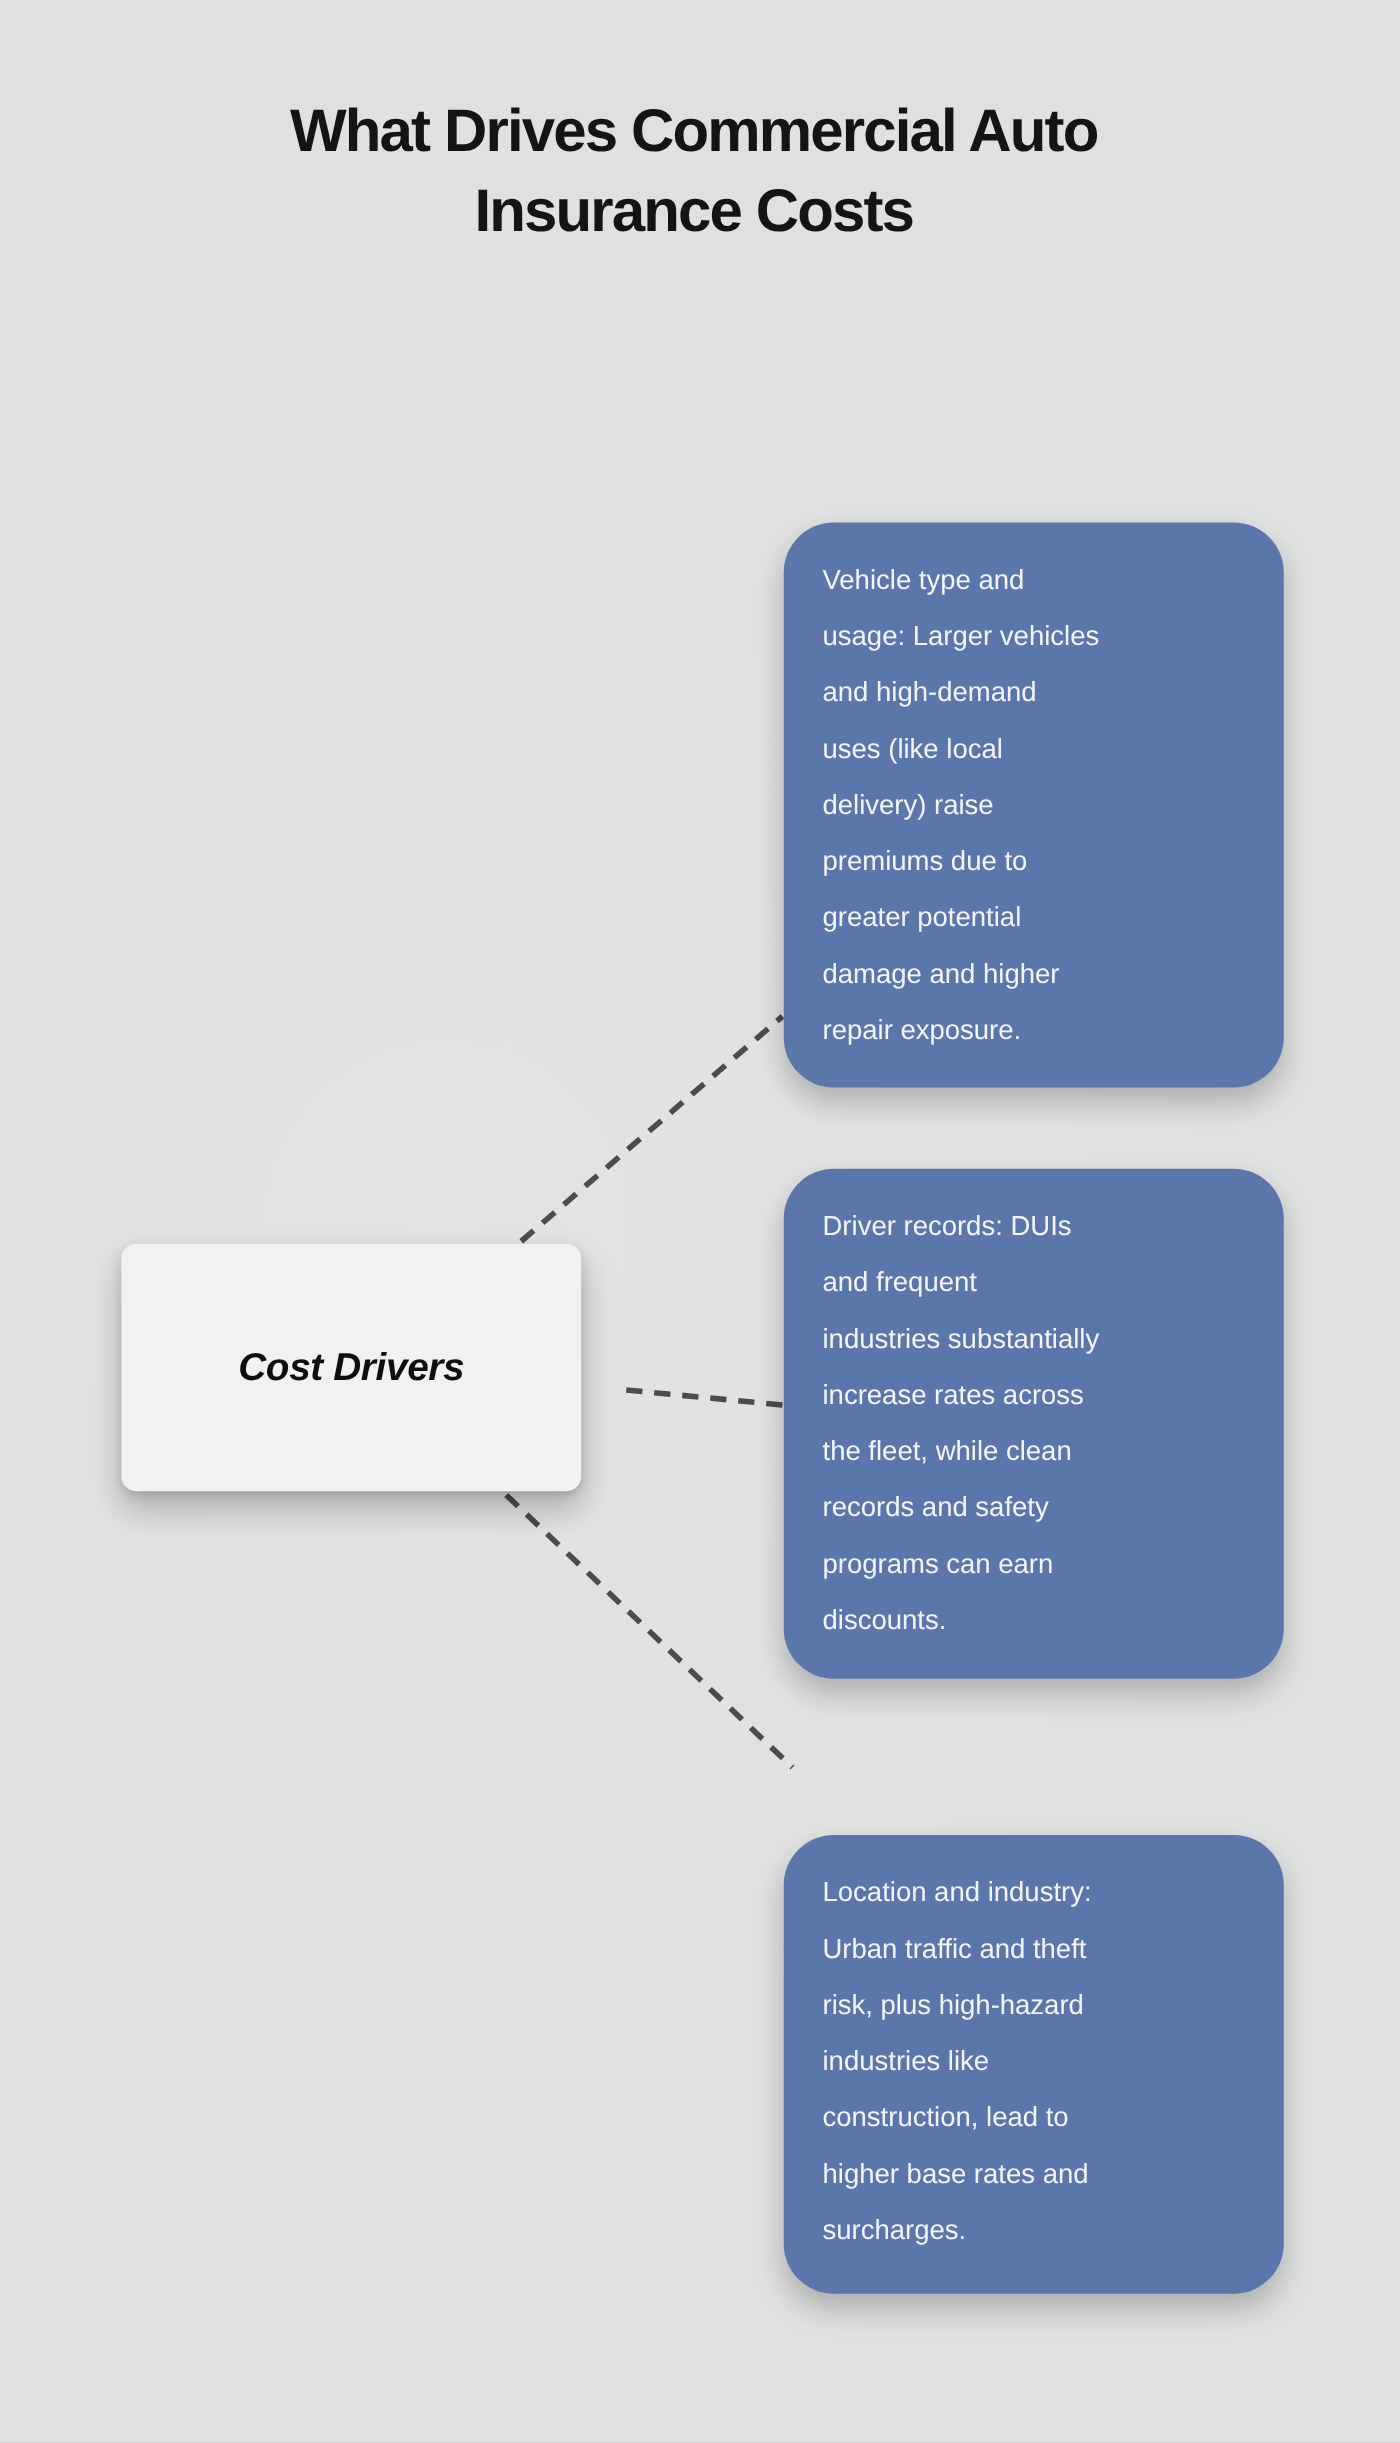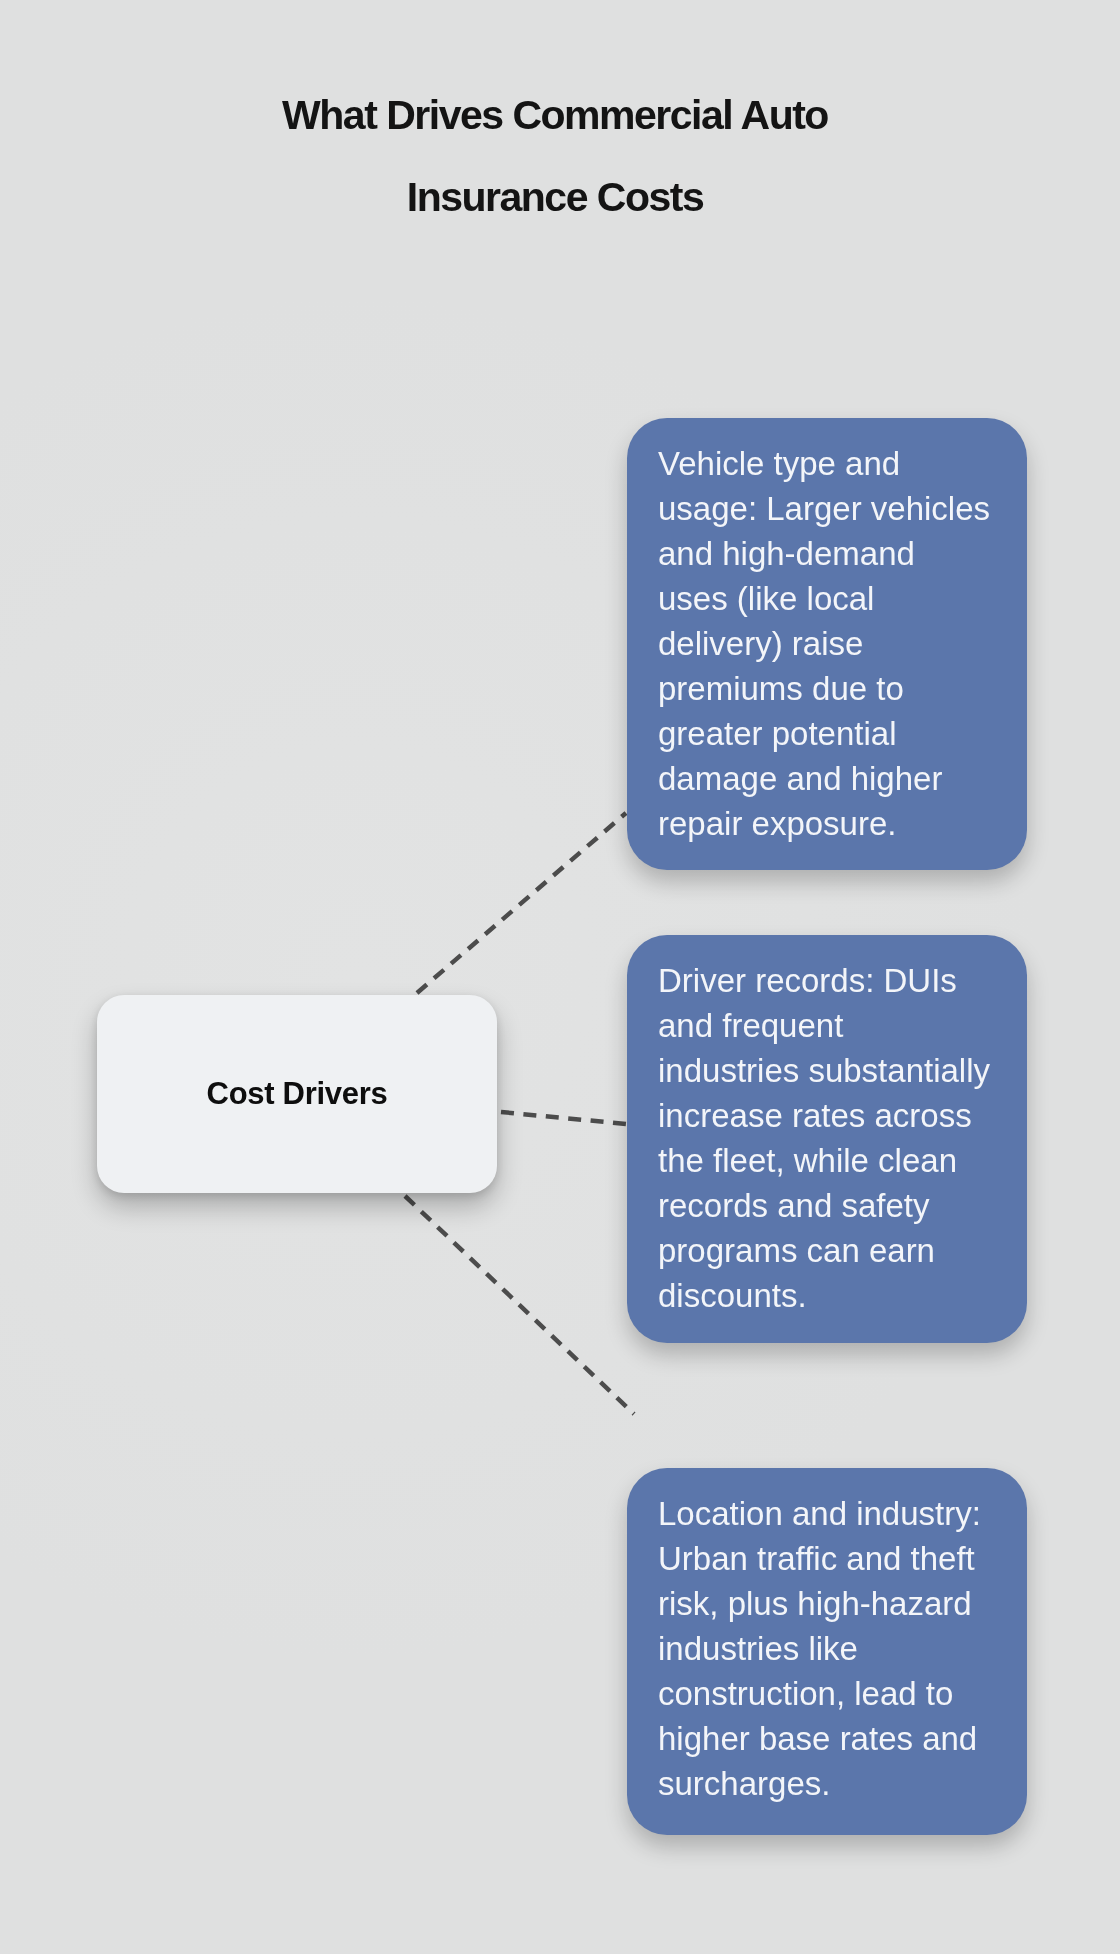--- a/index.html
+++ b/index.html
@@ -18,64 +18,65 @@
     width:1120px;height:1954px;
     margin:0 auto;
     background:radial-gradient(circle at 32% 50%, #e2e3e3 0%, var(--background) 55%);
     overflow:hidden;
     font-family:"Liberation Sans","DejaVu Sans",sans-serif;
   }
   .title{
     position:absolute;
     top:74px;left:0;right:10px;
     text-align:center;
-    font-size:41px;
+    font-size:48px;
     font-weight:700;
-    line-height:82px;
+    line-height:64px;
     letter-spacing:-1.5px;
     color:var(--title-text);
     white-space:pre-line;
   }
   .connectors{
     position:absolute;
     top:0;left:0;
     width:1120px;height:1954px;
     pointer-events:none;
   }
   .connectors line{
     stroke:var(--connector);
     stroke-width:4.5;
     stroke-dasharray:13 9.5;
   }
   .center-node{
     position:absolute;
     left:97px;top:995px;
-    width:400px;height:198px;
+    width:368px;height:198px;
     background:var(--center-fill);
-    border-radius:27px;
+    border-radius:12px;
     box-shadow:0 14px 26px rgba(0,0,0,.24), 0 3px 8px rgba(0,0,0,.12);
     display:flex;
     align-items:center;
     justify-content:center;
+    font-style:italic;
   }
   .center-node .label{
     font-size:31px;
     font-weight:700;
     color:var(--center-text);
     letter-spacing:-0.3px;
   }
   .branch{
     position:absolute;
     left:627px;
     width:400px;
     background:var(--branch-fill);
     border-radius:40px;
     box-shadow:0 12px 22px rgba(0,0,0,.22);
     color:var(--branch-text);
-    font-size:33px;
+    font-size:22px;
     line-height:45px;
     padding:23px 24px 23px 31px;
     white-space:pre-line;
     overflow:hidden;
   }
   .branch-1{top:418px;height:452px;}
   .branch-2{top:935px;height:408px;}
   .branch-3{top:1468px;height:367px;}
 </style>
 </head>

